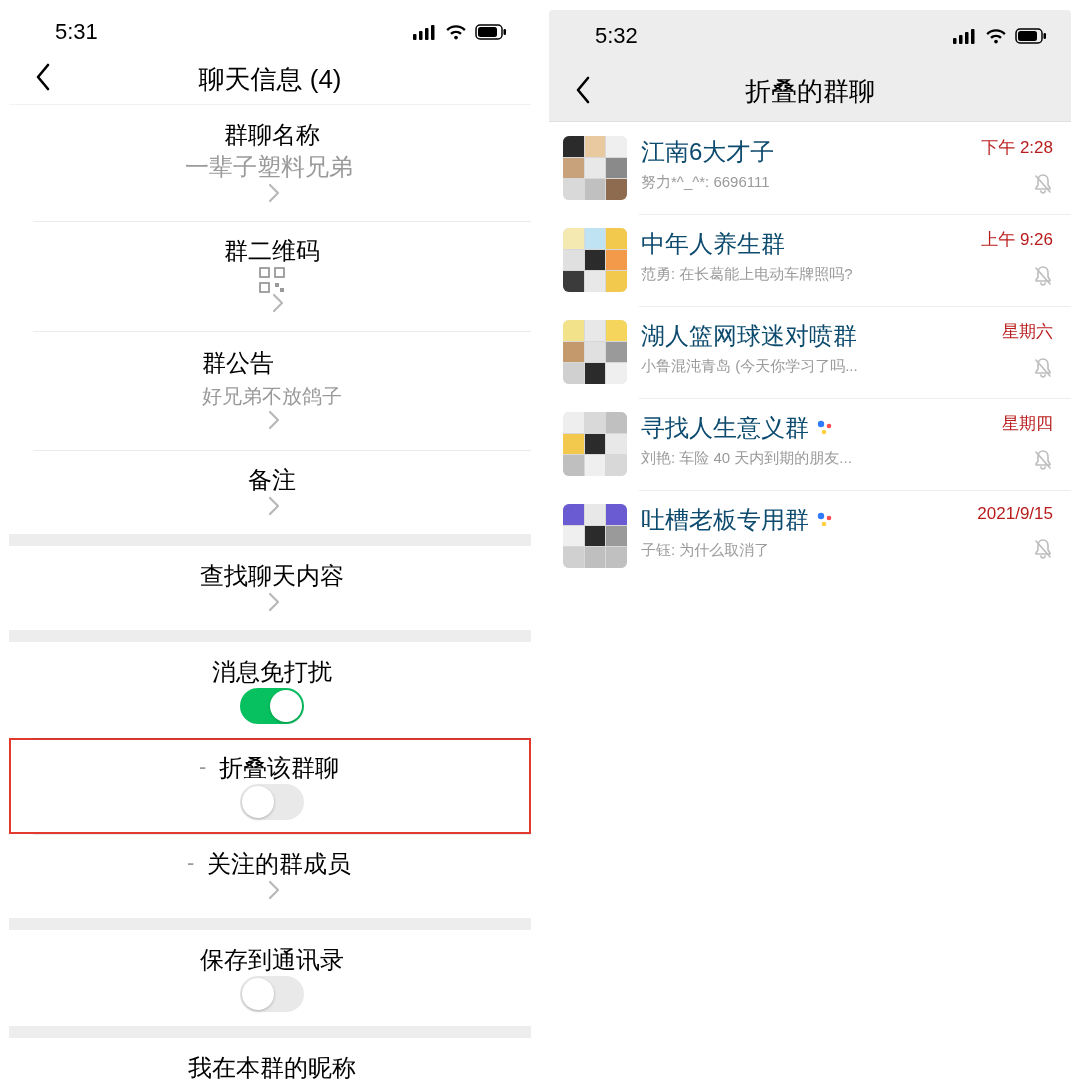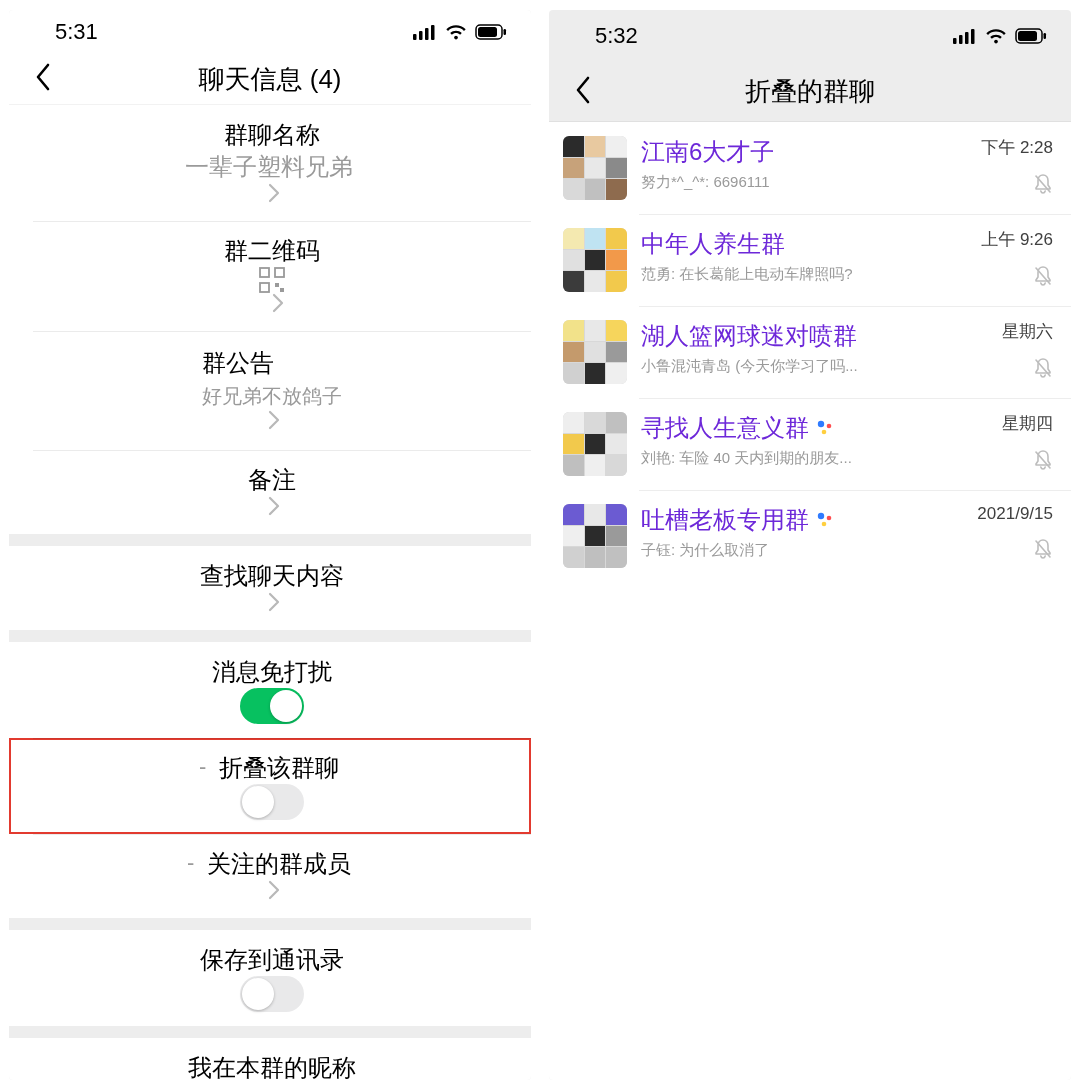--- a/index.html
+++ b/index.html
@@ -114,26 +114,26 @@
     content:""; position:absolute; left:90px; right:0; top:0;
     height:1px; background:rgba(0,0,0,0.07);
   }
   .avatar {
     width:64px; height:64px; border-radius:6px; flex:0 0 auto;
     display:grid; grid-template-columns:1fr 1fr 1fr; grid-template-rows:1fr 1fr 1fr;
     gap:1px; overflow:hidden; background:#d8d8d8;
   }
   .avatar span { display:block; width:100%; height:100%; }
   .chat .mid { flex:1 1 auto; margin-left:14px; min-width:0; }
-  .chat .name { font-size:24px; color:#6d28d9; display:flex; align-items:center; gap:6px; }
+  .chat .name { font-size:24px; color:#0c4a6e; display:flex; align-items:center; gap:6px; }
   .chat .msg  { font-size:15px; color:#9a9a9a; margin-top:5px;
     white-space:nowrap; overflow:hidden; text-overflow:ellipsis; max-width:330px; }
   .chat .meta { display:flex; flex-direction:column; align-items:flex-end;
     margin-left:8px; flex:0 0 auto; gap:14px; }
-  .chat .time { font-size:17px; color:#404040; }
+  .chat .time { font-size:17px; color:#b91c1c; }
   .mute svg { display:block; }
 
   .spark { display:inline-flex; }
 
   .phone .scroll { flex: 1 1 auto; overflow:hidden; }
 </style>
 </head>
 <body>
 
 <div class="canvas">

